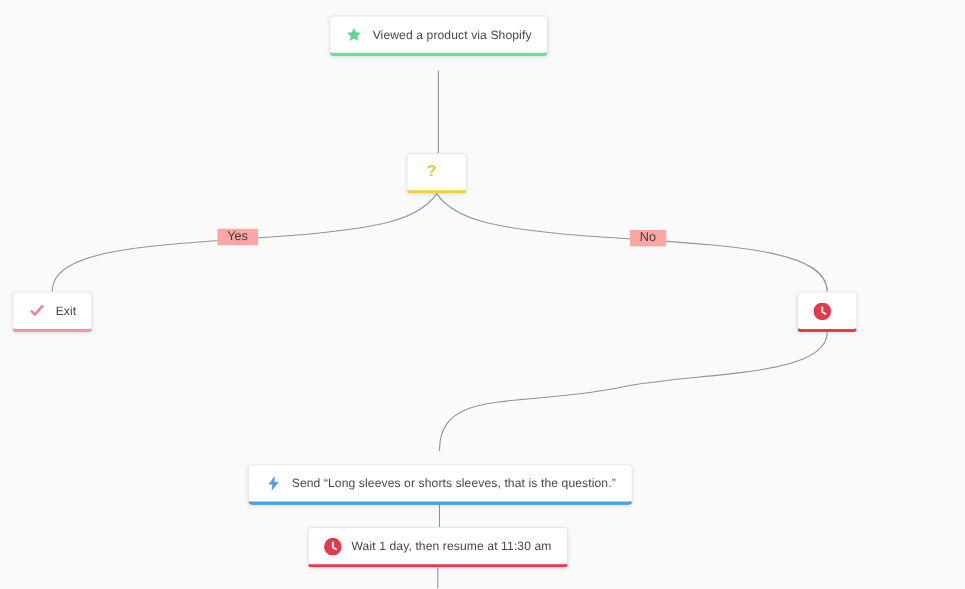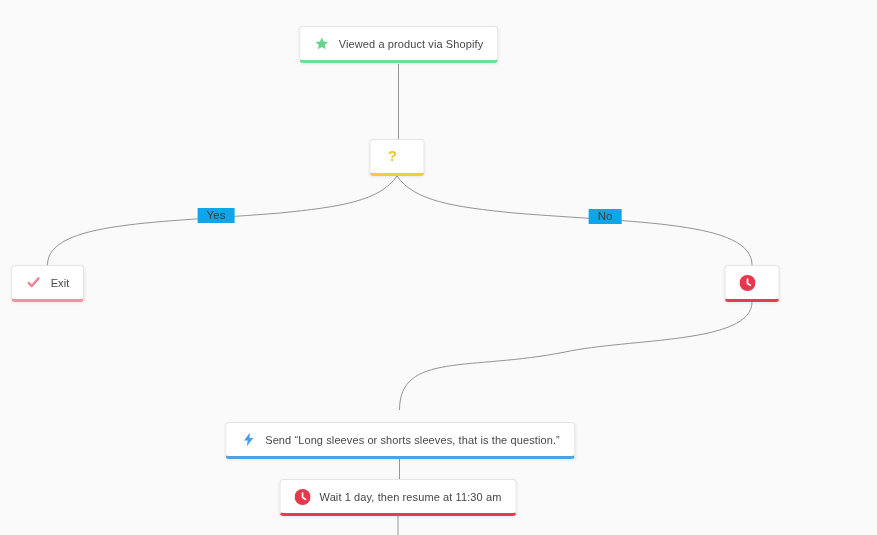--- a/index.html
+++ b/index.html
@@ -14,43 +14,43 @@
     box-shadow:0 1px 3px rgba(0,0,0,.08);
     white-space:nowrap;font-size:11px;color:#474747;letter-spacing:.1px;
     cursor:pointer;
   }
   .node.wide{font-size:10.5px;letter-spacing:0;}
   .icon{display:flex;align-items:center;justify-content:center;margin-right:9px;width:16px;height:16px;flex:0 0 16px;}
   .icon svg{display:block;}
   .qmark{font-weight:700;font-size:14.5px;line-height:1;}
   .branch-label{
     position:absolute;z-index:2;transform:translateX(-50%);
-    background:#0ea5e9;padding:0 9px;font-size:11.5px;color:#3d3d3d;line-height:15px;
+    background:#fca5a5;padding:0 9px;font-size:11.5px;color:#3d3d3d;line-height:15px;
   }
 </style>
 </head>
 <body>
 
 <div id="canvas" style="background: rgb(250, 250, 250);">
 
   <svg id="edges" width="877" height="535" viewBox="0 0 877 535">
     <g fill="none" stroke="#949494" stroke-width="1">
       <path d="M398.5 64 L398.5 139" stroke="#949494"></path>
       <path d="M397 176 C 380 201, 340 207, 280 213 C 160 223, 47.5 221, 47.5 265" stroke="#949494"></path>
       <path d="M397 176 C 414 201, 454 207, 514 213 C 634 223, 752 221, 752 265" stroke="#949494"></path>
       <path d="M752 302 C 752 344, 630 338, 565 352 C 470 371, 399.5 352, 399.5 410" stroke="#949494"></path>
       <path d="M399.5 447 L399.5 479" stroke="#949494"></path>
       <path d="M398 516 L398 535" stroke="#949494"></path>
     </g>
   </svg>
 
   <span class="branch-label" style="left:216px;top:208px">Yes</span>
-  <span class="branch-label" style="left:605px;top:209px">No</span>
+  <span class="branch-label" style="left:589px;top:209px">No</span>
 
-  <div class="node" style="left: 398.5px; top: 26px; border-bottom-color: rgb(110, 221, 150); text-align: center;">
+  <div class="node" style="left: 398.5px; top: 14px; border-bottom-color: rgb(110, 221, 150); text-align: center;">
     <span class="icon" style="color: rgb(98, 214, 140);">
       <svg width="15" height="15" viewBox="0 0 24 24">
           <path fill="currentColor" d="M12 2.2l2.95 6.45 7.05.75-5.25 4.8 1.45 6.95L12 17.6l-6.2 3.55 1.45-6.95L2 9.4l7.05-.75z"></path>
         </svg>
     </span>
     <span class="label">Viewed a product via Shopify</span>
   </div>
 
   <div class="node wide" style="left: 397px; top: 139px; border-bottom-color: rgb(246, 202, 65);">
     <span class="icon" style="color: rgb(240, 194, 60);">

